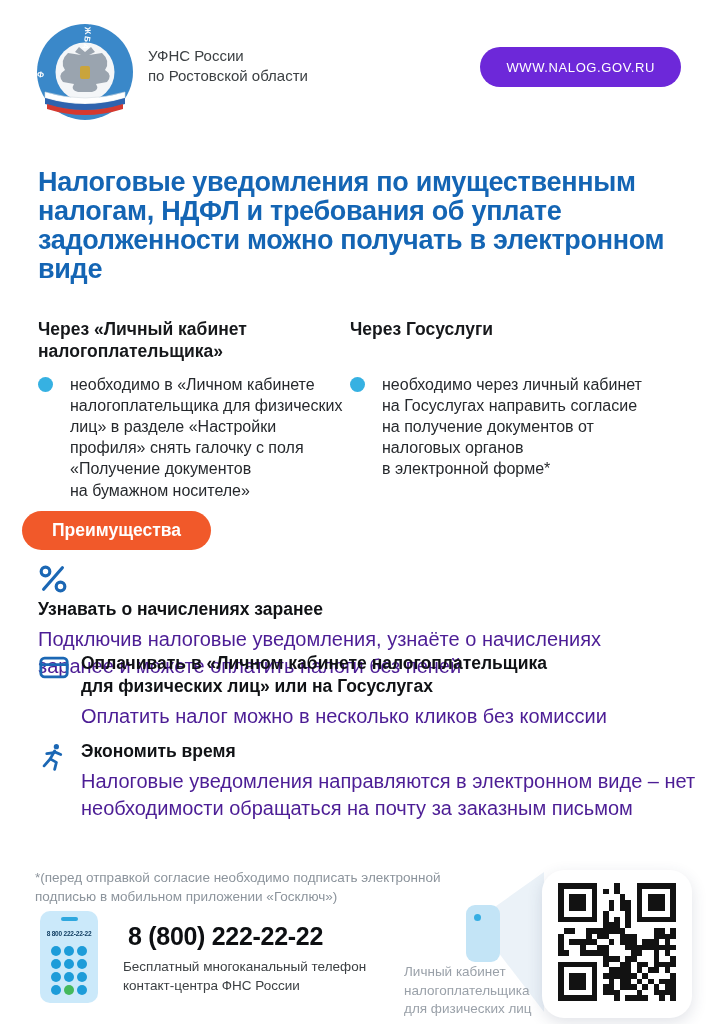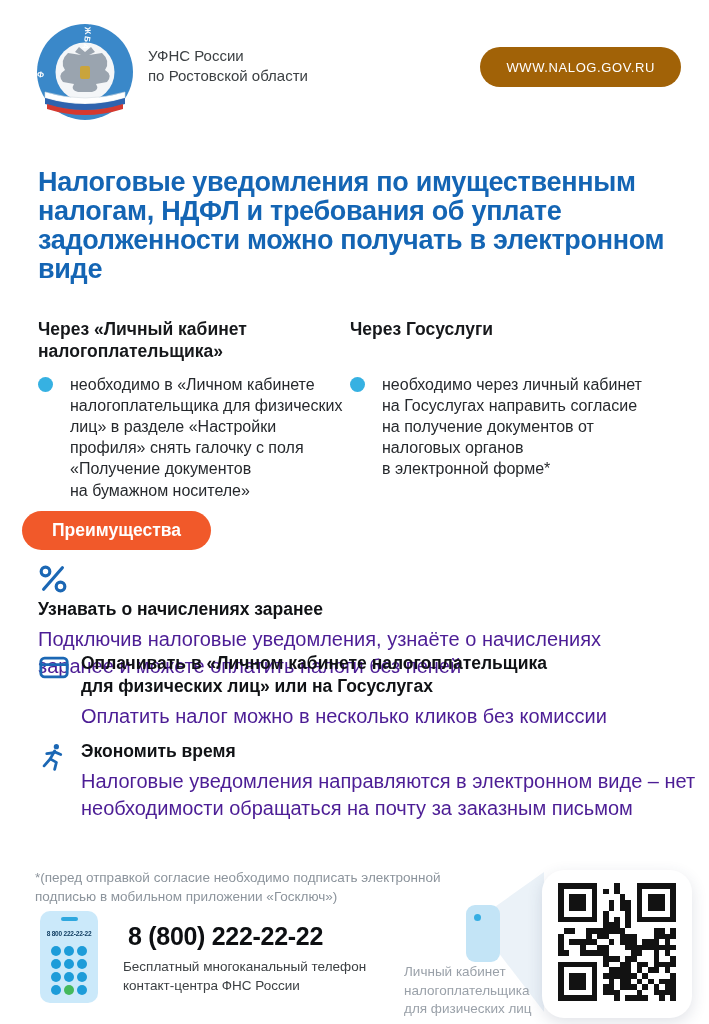--- a/index.html
+++ b/index.html
@@ -12,21 +12,21 @@
   .pre { white-space:pre-line; }
 
   
   .logo { position:absolute; left:35px; top:22px; width:100px; height:100px; }
   .org-name {
     position:absolute; left:148px; top:46px; font-size:15px; line-height:1.35;
     color:#3c4043; font-weight:400;
   }
   .site-pill {
     position:absolute; right:28px; top:47px; height:40px; padding:0 26px;
-    background:#a16207; border:none; border-radius:20px; color:#fff;
+    background:#6d28d9; border:none; border-radius:20px; color:#fff;
     font-family:"Liberation Sans", sans-serif;
     font-size:13px; letter-spacing:.6px; display:flex; align-items:center; cursor:pointer;
   }
 
   
   .main-title {
     position:absolute; left:38px; top:168px; width:648px;
     font-size:27px; line-height:1.07; font-weight:800; letter-spacing:-.3px;
     color:#1465b4;
   }

